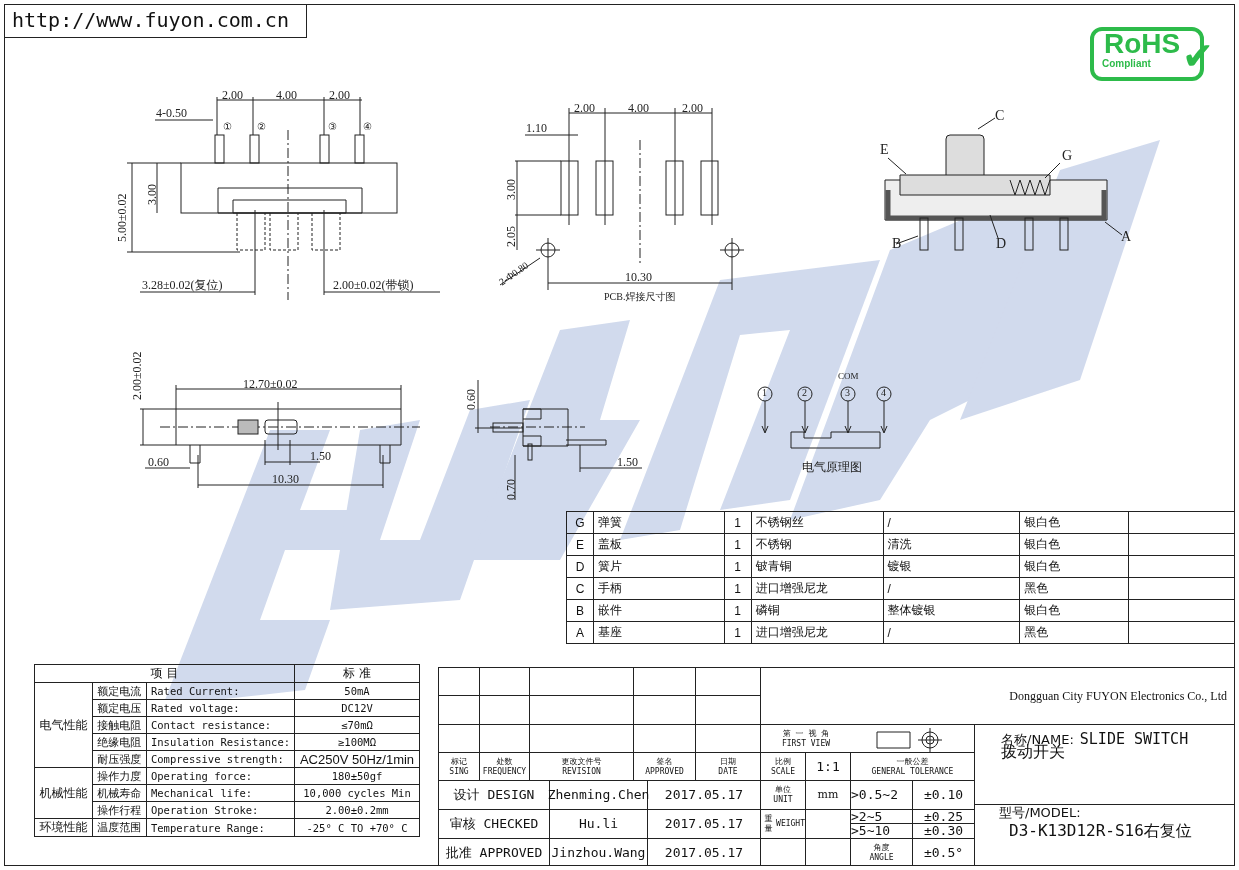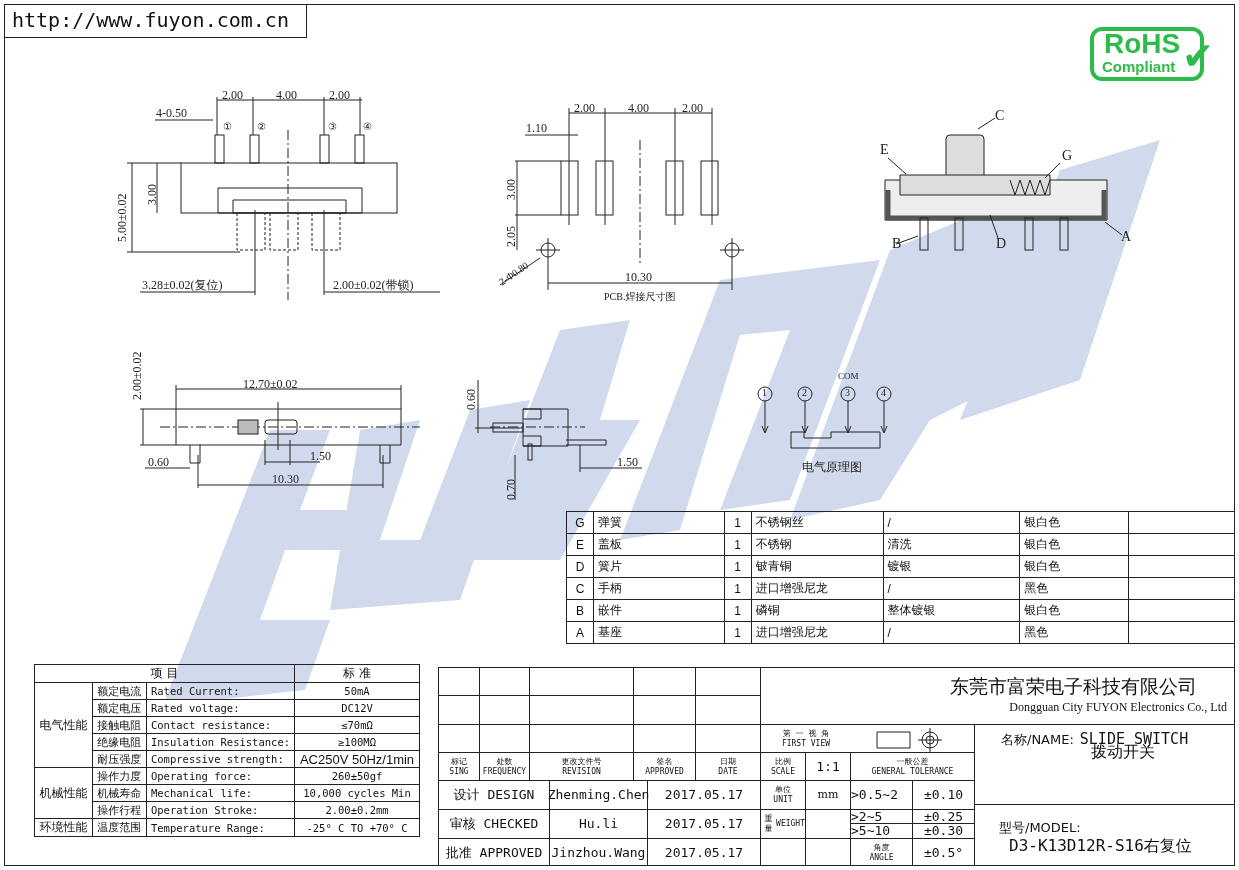--- a/index.html
+++ b/index.html
@@ -4,21 +4,21 @@
 <style>
   html,body{margin:0;padding:0;background:#fff;}
   body{width:1239px;height:870px;position:relative;overflow:hidden;font-family:"DejaVu Serif","Liberation Serif",serif;color:#111;}
   .frame{position:absolute;left:4px;top:4px;width:1231px;height:862px;border:1px solid #222;box-sizing:border-box;}
   .url-box{position:absolute;left:4px;top:4px;width:303px;height:34px;border-right:1px solid #222;border-bottom:1px solid #222;box-sizing:border-box;font-family:"DejaVu Sans Mono","Liberation Mono",monospace;font-size:20px;line-height:32px;padding-left:8px;color:#111;}
   svg.draw{position:absolute;left:0;top:0;}
   .lbl{position:absolute;font-family:"Liberation Serif","DejaVu Serif",serif;font-size:12px;color:#222;white-space:nowrap;}
   .lbl.v{transform:rotate(-90deg);transform-origin:left top;}
   .rohs{position:absolute;left:1090px;top:27px;width:114px;height:54px;border:4px solid #2dbb4a;border-radius:12px;box-sizing:border-box;color:#2dbb4a;font-family:"Liberation Sans","DejaVu Sans",sans-serif;font-weight:bold;}
   .rohs .t1{position:absolute;left:10px;top:-3px;font-size:28px;letter-spacing:0px;}
-  .rohs .t2{position:absolute;left:8px;top:27px;font-size:15px;}
+  .rohs .t2{position:absolute;left:8px;top:27px;font-size:10px;}
   .rohs .chk{position:absolute;left:88px;top:6px;font-size:38px;line-height:38px;}
   table{border-collapse:collapse;position:absolute;}
   td{border:1px solid #222;padding:0 4px;font-size:12px;white-space:nowrap;}
   .parts td{font-family:"Liberation Sans","DejaVu Sans",sans-serif;height:21px;}
   .spec td{font-family:"DejaVu Sans Mono","Liberation Mono",monospace;font-size:10.5px;height:16px;}
   .spec td.cat{font-family:"DejaVu Sans","Liberation Sans",sans-serif;font-size:12px;text-align:center;}
   .spec td.zh{font-family:"DejaVu Sans","Liberation Sans",sans-serif;font-size:11px;}
   .spec td.val{text-align:center;}
   .spec td.big{font-family:"Liberation Sans","DejaVu Sans",sans-serif;font-size:13px;}
   .tb{position:absolute;border:1px solid #222;box-sizing:border-box;}
@@ -345,21 +345,21 @@
   </tr>
   <tr>
     <td class="zh">耐压强度</td>
     <td>Compressive strength:</td>
     <td class="val big">AC250V   50Hz/1min</td>
   </tr>
   <tr>
     <td rowspan="3" class="cat">机械性能</td>
     <td class="zh">操作力度</td>
     <td>Operating force:</td>
-    <td class="val">260±50gf</td>
+    <td class="val">180±50gf</td>
   </tr>
   <tr>
     <td class="zh">机械寿命</td>
     <td>Mechanical life:</td>
     <td class="val">10,000 cycles Min</td>
   </tr>
   <tr>
     <td class="zh">操作行程</td>
     <td>Operation Stroke:</td>
     <td class="val">2.00±0.2mm</td>
@@ -416,21 +416,20 @@
   <div class="cell med" style="left:111px;top:113px;width:98px;height:29px">Zhenming.Chen</div>
   <div class="cell med" style="left:209px;top:113px;width:113px;height:29px">2017.05.17</div>
   <div class="cell med" style="left:0;top:142px;width:111px;height:29px">审核 CHECKED</div>
   <div class="cell med" style="left:111px;top:142px;width:98px;height:29px">Hu.li</div>
   <div class="cell med" style="left:209px;top:142px;width:113px;height:29px">2017.05.17</div>
   <div class="cell med" style="left:0;top:171px;width:111px;height:27px;border-bottom:none">批准 APPROVED</div>
   <div class="cell med" style="left:111px;top:171px;width:98px;height:27px;border-bottom:none">Jinzhou.Wang</div>
   <div class="cell med" style="left:209px;top:171px;width:113px;height:27px;border-bottom:none">2017.05.17</div>
 
   <div class="cell" style="left:322px;top:0;width:474px;height:57px;flex-direction:column;align-items:flex-end;padding-right:38px;border-right:none">
-    <span style="font-family:'DejaVu Sans',sans-serif;font-size:19px;line-height:22px">东莞市富荣电子科技有限公司</span>
     <span style="font-family:Liberation Serif, serif;font-size:12px;line-height:20px;margin-right:-30px">Dongguan City FUYON Electronics Co., Ltd</span>
   </div>
 
   <div class="cell small2" style="left:322px;top:57px;width:90px;height:28px;flex-direction:column;border-right:none">
     <span>第 一 视 角</span>
       <span>FIRST VIEW</span>
   </div>
   <div class="cell" style="left:412px;top:57px;width:124px;height:28px"></div>
 
   <div class="cell small2" style="left:322px;top:85px;width:45px;height:28px;flex-direction:column">
@@ -466,19 +465,19 @@
     <span>角度</span>
       <span>ANGLE</span>
   </div>
   <div class="cell med" style="left:474px;top:171px;width:62px;height:27px;border-bottom:none">±0.5°</div>
 
   <div class="cell" style="left:536px;top:57px;width:260px;height:80px;border-right:none;align-items:flex-start;justify-content:flex-start;flex-direction:column;padding:8px 0 0 26px">
     <div style="display:flex;gap:6px;align-items:baseline">
       <span style="font-family:'DejaVu Sans',sans-serif;font-size:13px">名称/NAME:</span>
       <span style="font-family:'DejaVu Sans Mono',monospace;font-size:15px">SLIDE SWITCH</span>
     </div>
-    <span style="font-family:'DejaVu Sans',sans-serif;font-size:16px;margin-left:90px">拨动开关</span>
-  </div>
-  <div class="cell" style="left:536px;top:137px;width:260px;height:61px;border-right:none;border-bottom:none;align-items:flex-start;justify-content:center;flex-direction:column;padding:2px 0 0 24px">
+    <span style="font-family:'DejaVu Sans',sans-serif;font-size:16px;">拨动开关</span>
+  </div>
+  <div class="cell" style="left:536px;top:137px;width:260px;height:61px;border-right:none;border-bottom:none;align-items:flex-start;justify-content:flex-start;flex-direction:column;padding:2px 0 0 24px">
     <span style="font-family:'DejaVu Sans',sans-serif;font-size:13px">型号/MODEL:</span>
     <span style="font-family:'DejaVu Sans Mono',monospace;font-size:16px;margin-top:6px;margin-left:10px">D3-K13D12R-S16右复位</span>
   </div>
 </div>
 
 </body></html>

